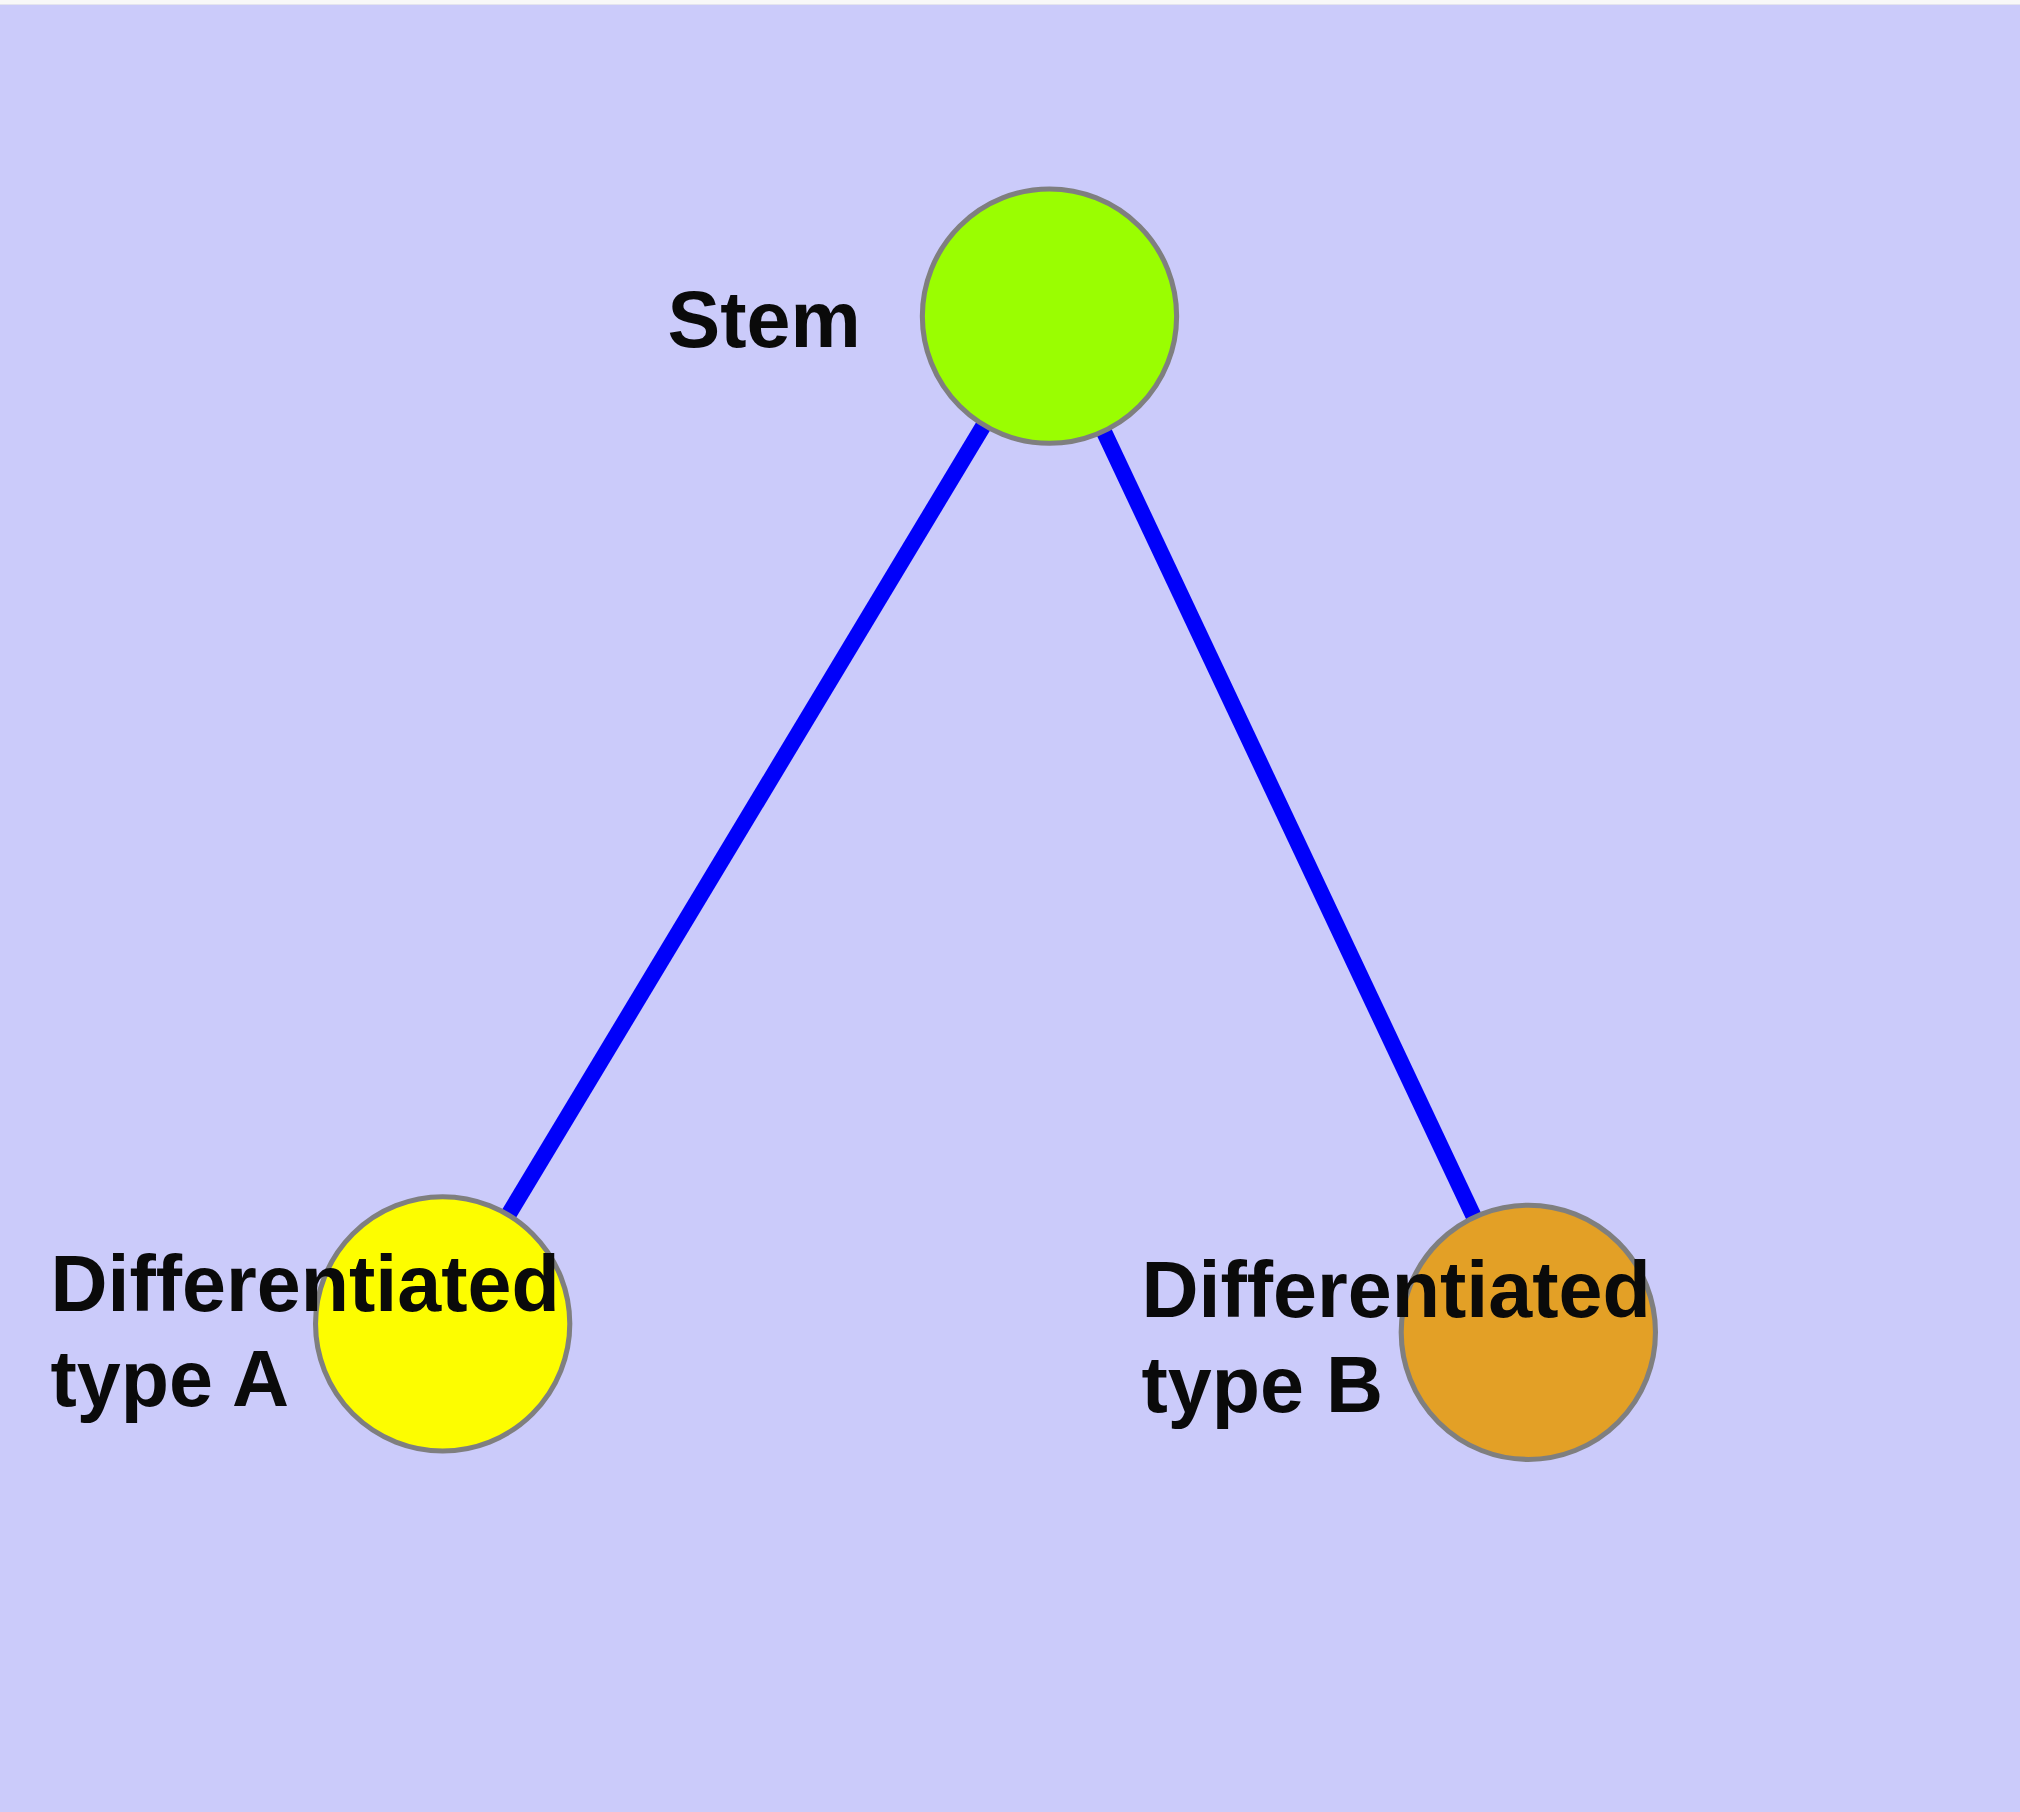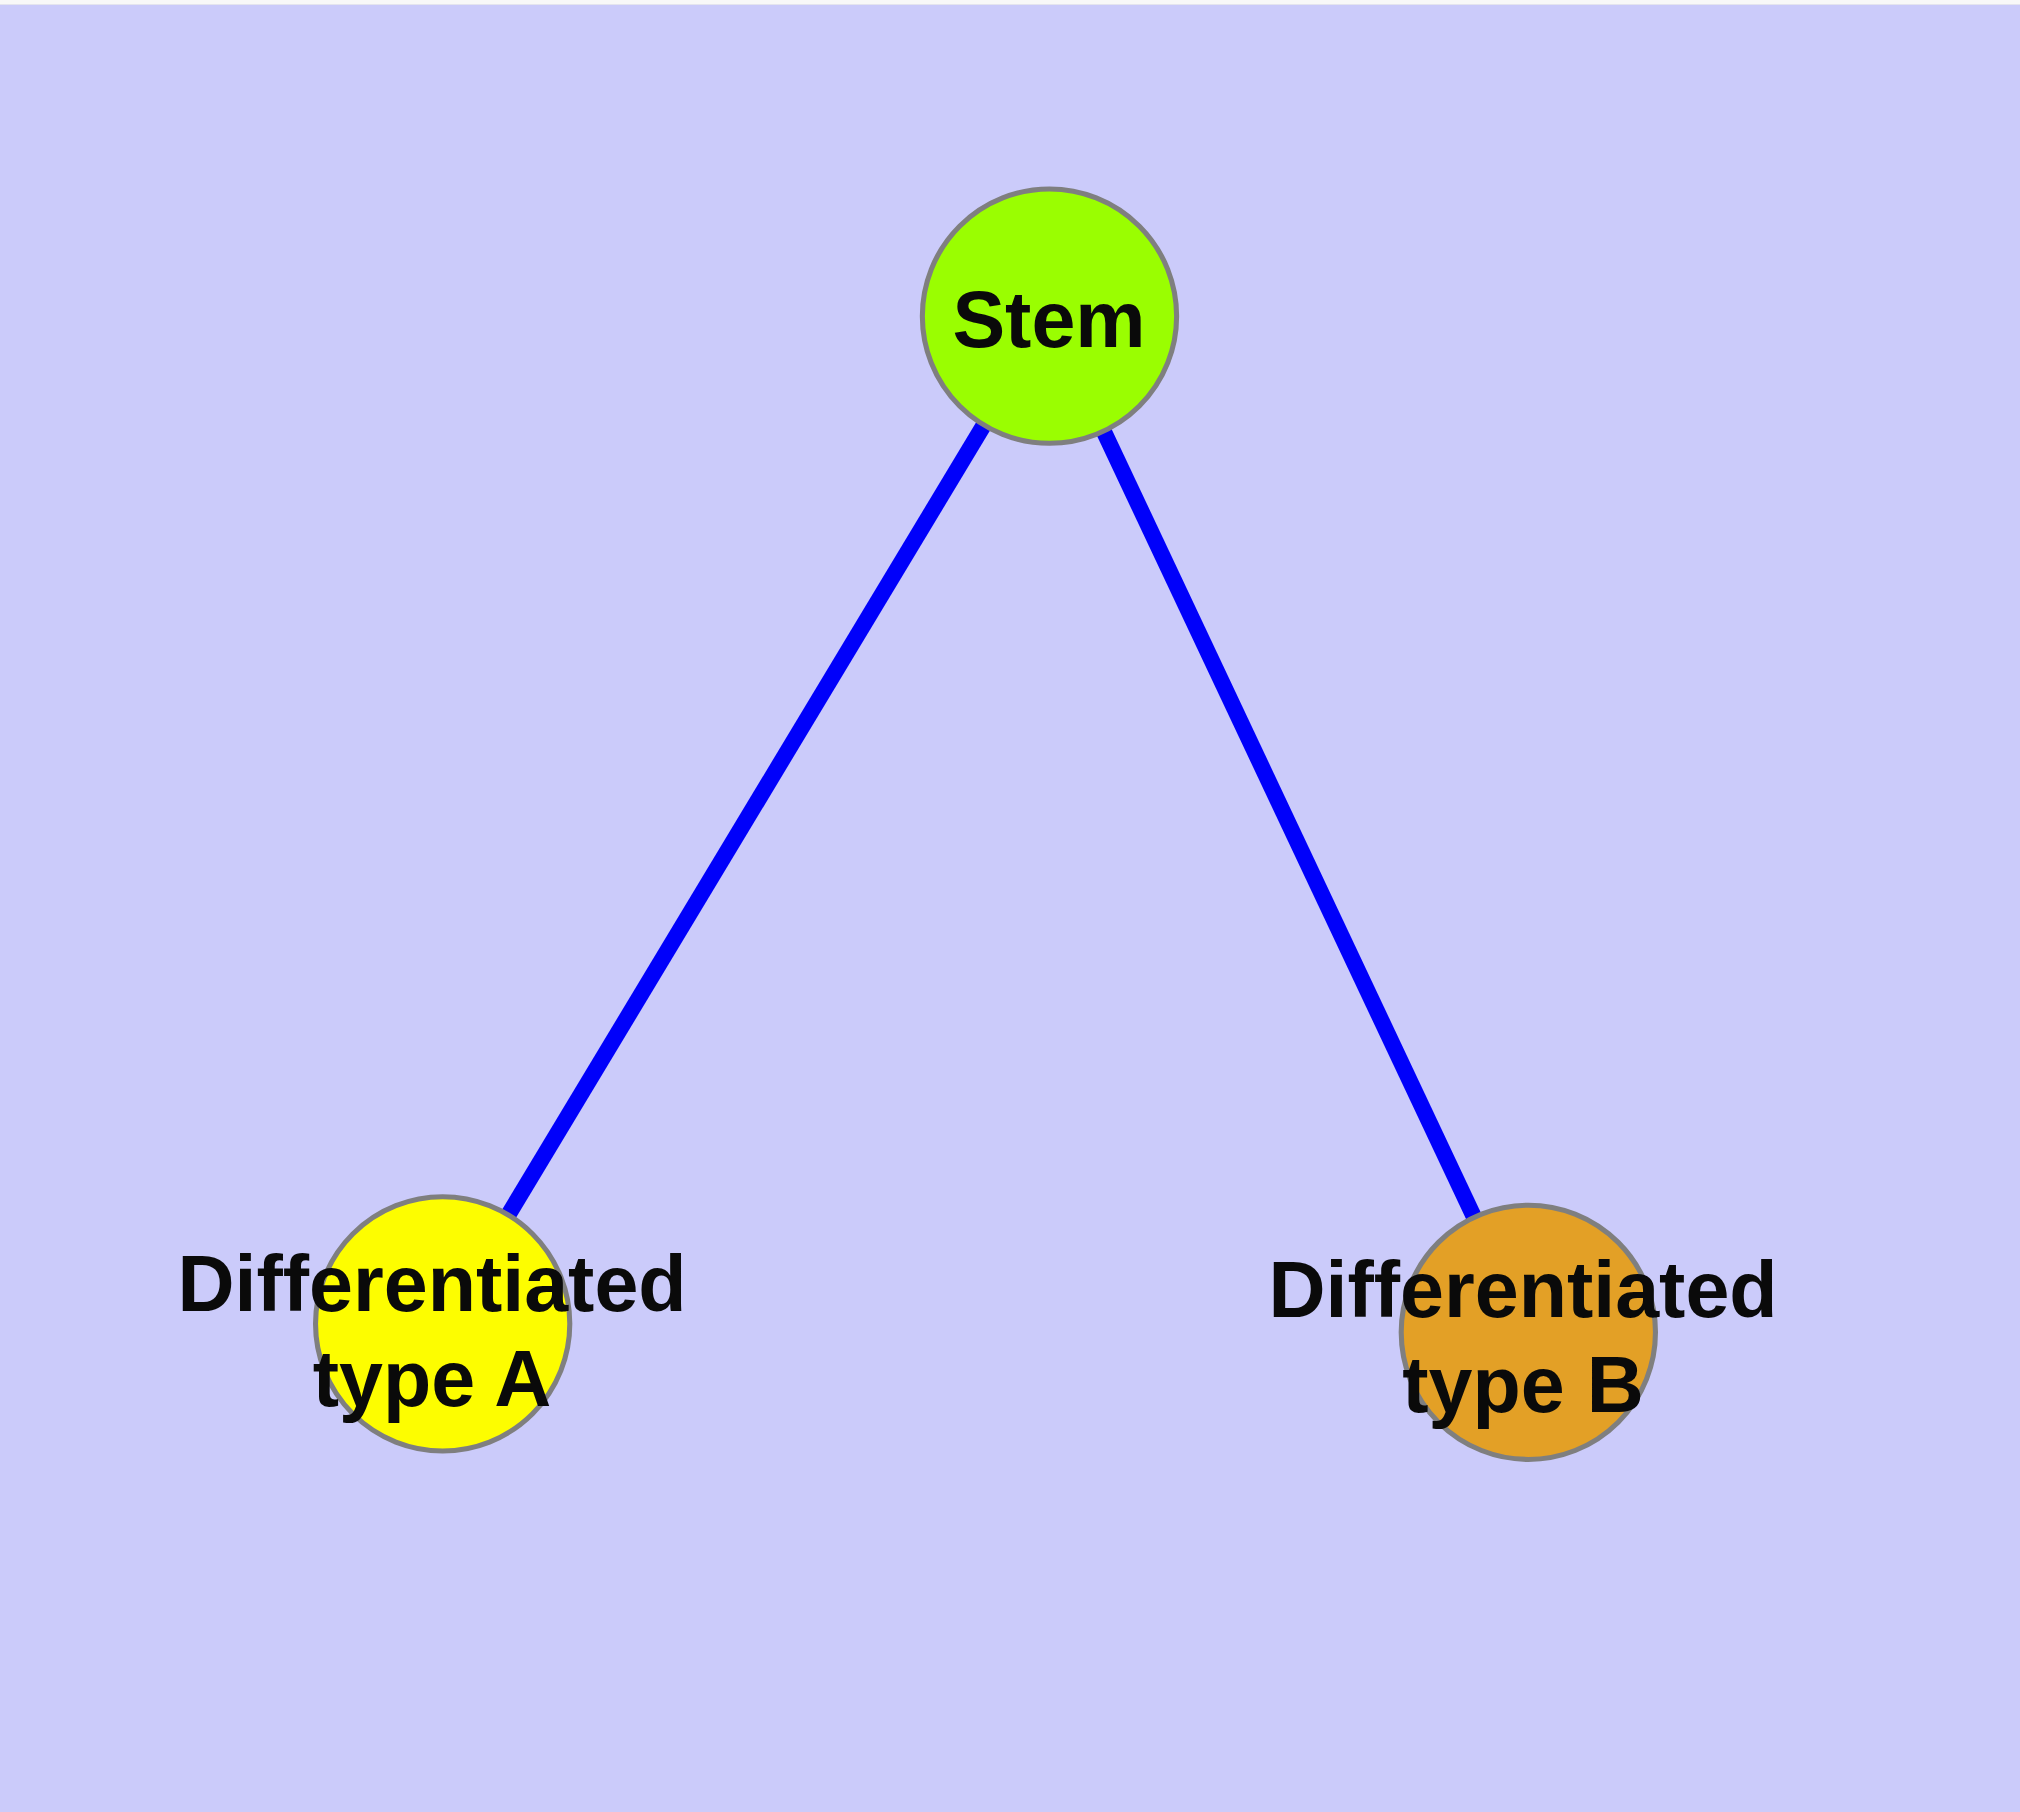--- a/index.html
+++ b/index.html
@@ -32,21 +32,20 @@
     height: 1812px;
     display: block;
   }
   .node-label {
     position: absolute;
     transform: translate(-50%, -50%);
     font-weight: bold;
     font-size: 79px;
     line-height: 95px;
     color: #0A0A0A;
-    text-align: center;
     white-space: pre-line;
     letter-spacing: 0;
     z-index: 2;
     pointer-events: none;
     width: 763px;
   }
 </style>
 </head>
 <body>
 

